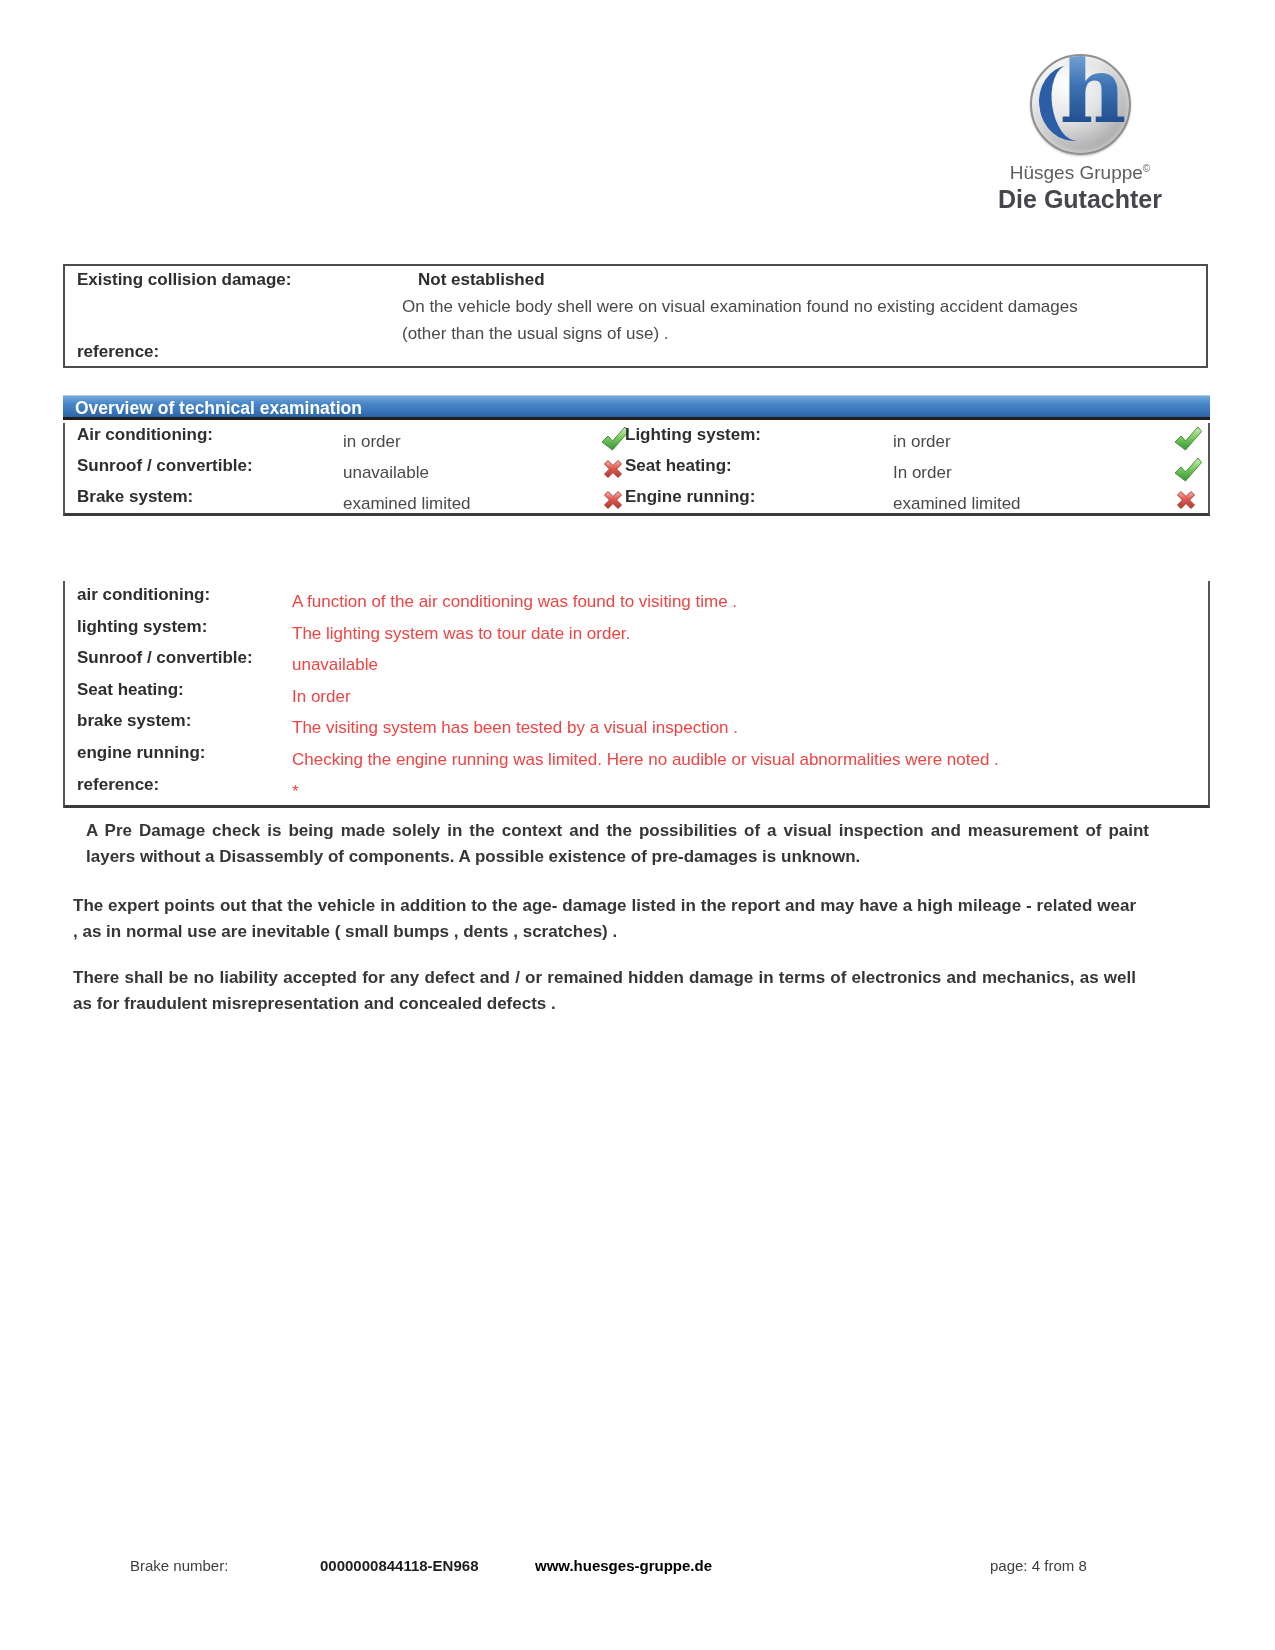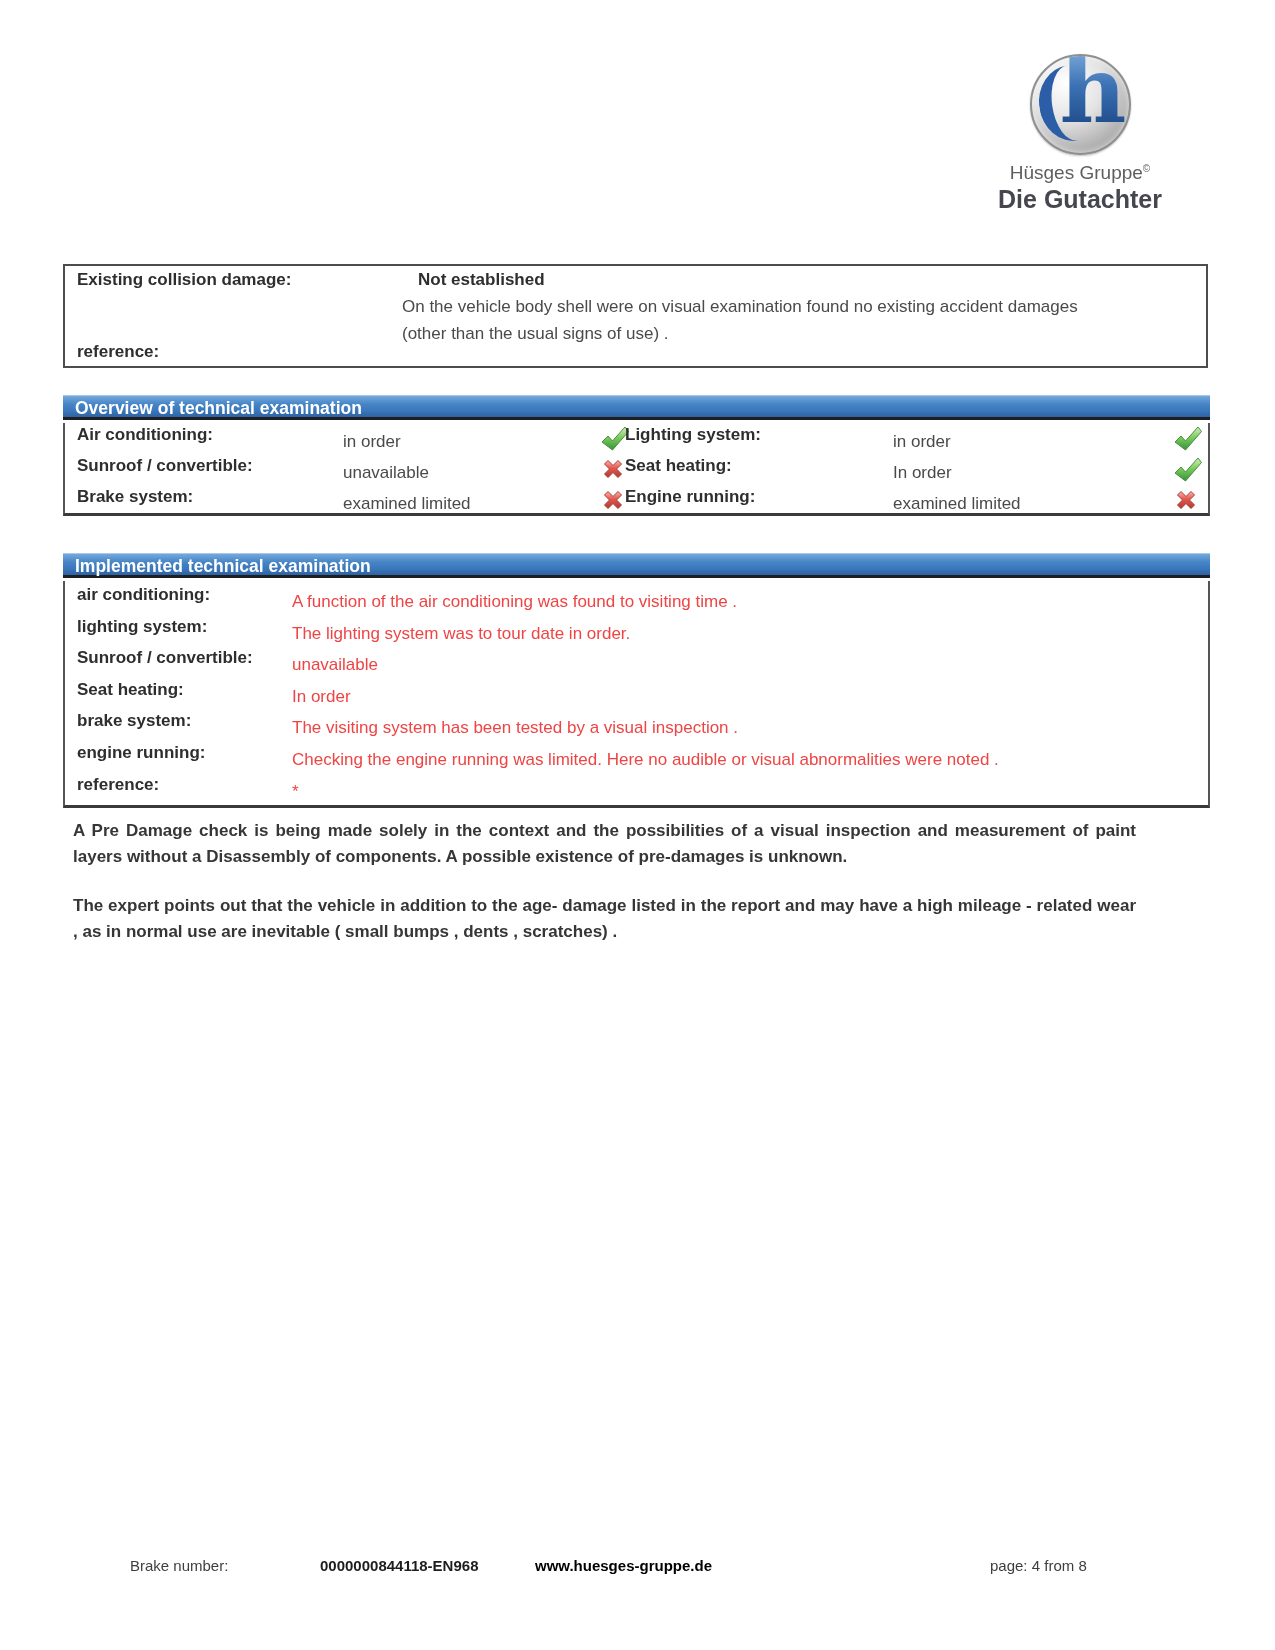--- a/index.html
+++ b/index.html
@@ -49,21 +49,21 @@
   
   .im-table{position:absolute;left:63px;top:581px;width:1147px;height:227px;box-sizing:border-box;
       border-left:2px solid #555;border-right:2px solid #555;border-bottom:3px solid #3a3a3a;padding-top:2px;}
   .im-row{position:relative;height:31.6px;}
   .im-row .lbl{position:absolute;left:12px;top:2px;font-weight:bold;color:#2e2e2e;}
   .im-row .txt{position:absolute;left:227px;top:9px;color:#ef4444;}
 
   
   .para{position:absolute;left:73px;width:1063px;font-weight:bold;font-size:17px;line-height:26px;
       text-align:justify;color:#363636;margin:0;}
-  .para1{top:818px;} .para2{top:893px;} .para3{top:965px;}
+  .para1{top:818px;margin-left:13px;} .para2{top:893px;} .para3{top:965px;}
 
   
   .footer-item{position:absolute;top:1557px;font-size:15px;white-space:nowrap;}
   .f-label{left:130px;color:#3e3e3e;}
   .f-number{left:320px;font-weight:bold;color:#1d1d1d;}
   .f-site{left:535px;font-weight:bold;color:#000000;}
   .f-page{left:990px;color:#3e3e3e;}
 </style>
 </head>
 <body>
@@ -162,21 +162,20 @@
                 <stop offset="0" stop-color="#f8b6b0"></stop>
                 <stop offset="0.45" stop-color="#e2574f"></stop>
                 <stop offset="1" stop-color="#b03a30"></stop>
               </linearGradient>
             </defs>
             <path d="M4.5 8 L8 4.5 L13 9.5 L18 4.5 L21.5 8 L16.5 13 L21.5 18 L18 21.5 L13 16.5 L8 21.5 L4.5 18 L9.5 13 Z" fill="url(#lgR)" stroke="#a93c32" stroke-width="1"></path>
           </svg></span>
     </div>
   </div>
 
-  <div class="sec-header" style="top:553px;">Implemented technical examination</div>
   <div class="im-table">
     <div class="im-row">
       <span class="lbl">air conditioning:</span>
       <span class="txt">A function of the air conditioning was found to visiting time .</span>
     </div>
     <div class="im-row">
       <span class="lbl">lighting system:</span>
       <span class="txt">The lighting system was to tour date in order.</span>
     </div>
     <div class="im-row">
@@ -196,19 +195,20 @@
       <span class="txt">Checking the engine running was limited. Here no audible or visual abnormalities were noted .</span>
     </div>
     <div class="im-row">
       <span class="lbl">reference:</span>
       <span class="txt">*</span>
     </div>
   </div>
 
   <p class="para para1">A Pre Damage check is being made solely in the context and the possibilities of a visual inspection and measurement of paint layers without a Disassembly of components. A possible existence of pre-damages is unknown.</p>
   <p class="para para2">The expert points out that the vehicle in addition to the age- damage listed in the report and may have a high mileage - related wear , as in normal use are inevitable ( small bumps , dents , scratches) .</p>
+  <p class="para para3">There shall be no liability accepted for any defect and / or remained hidden damage in terms of electronics and mechanics, as well as for fraudulent misrepresentation and concealed defects .</p>
 
   <span class="footer-item f-label">Brake number:</span>
   <span class="footer-item f-number">0000000844118-EN968</span>
   <span class="footer-item f-site">www.huesges-gruppe.de</span>
   <span class="footer-item f-page">page: 4 from 8</span>
 
 </div>
 
 </body></html>

